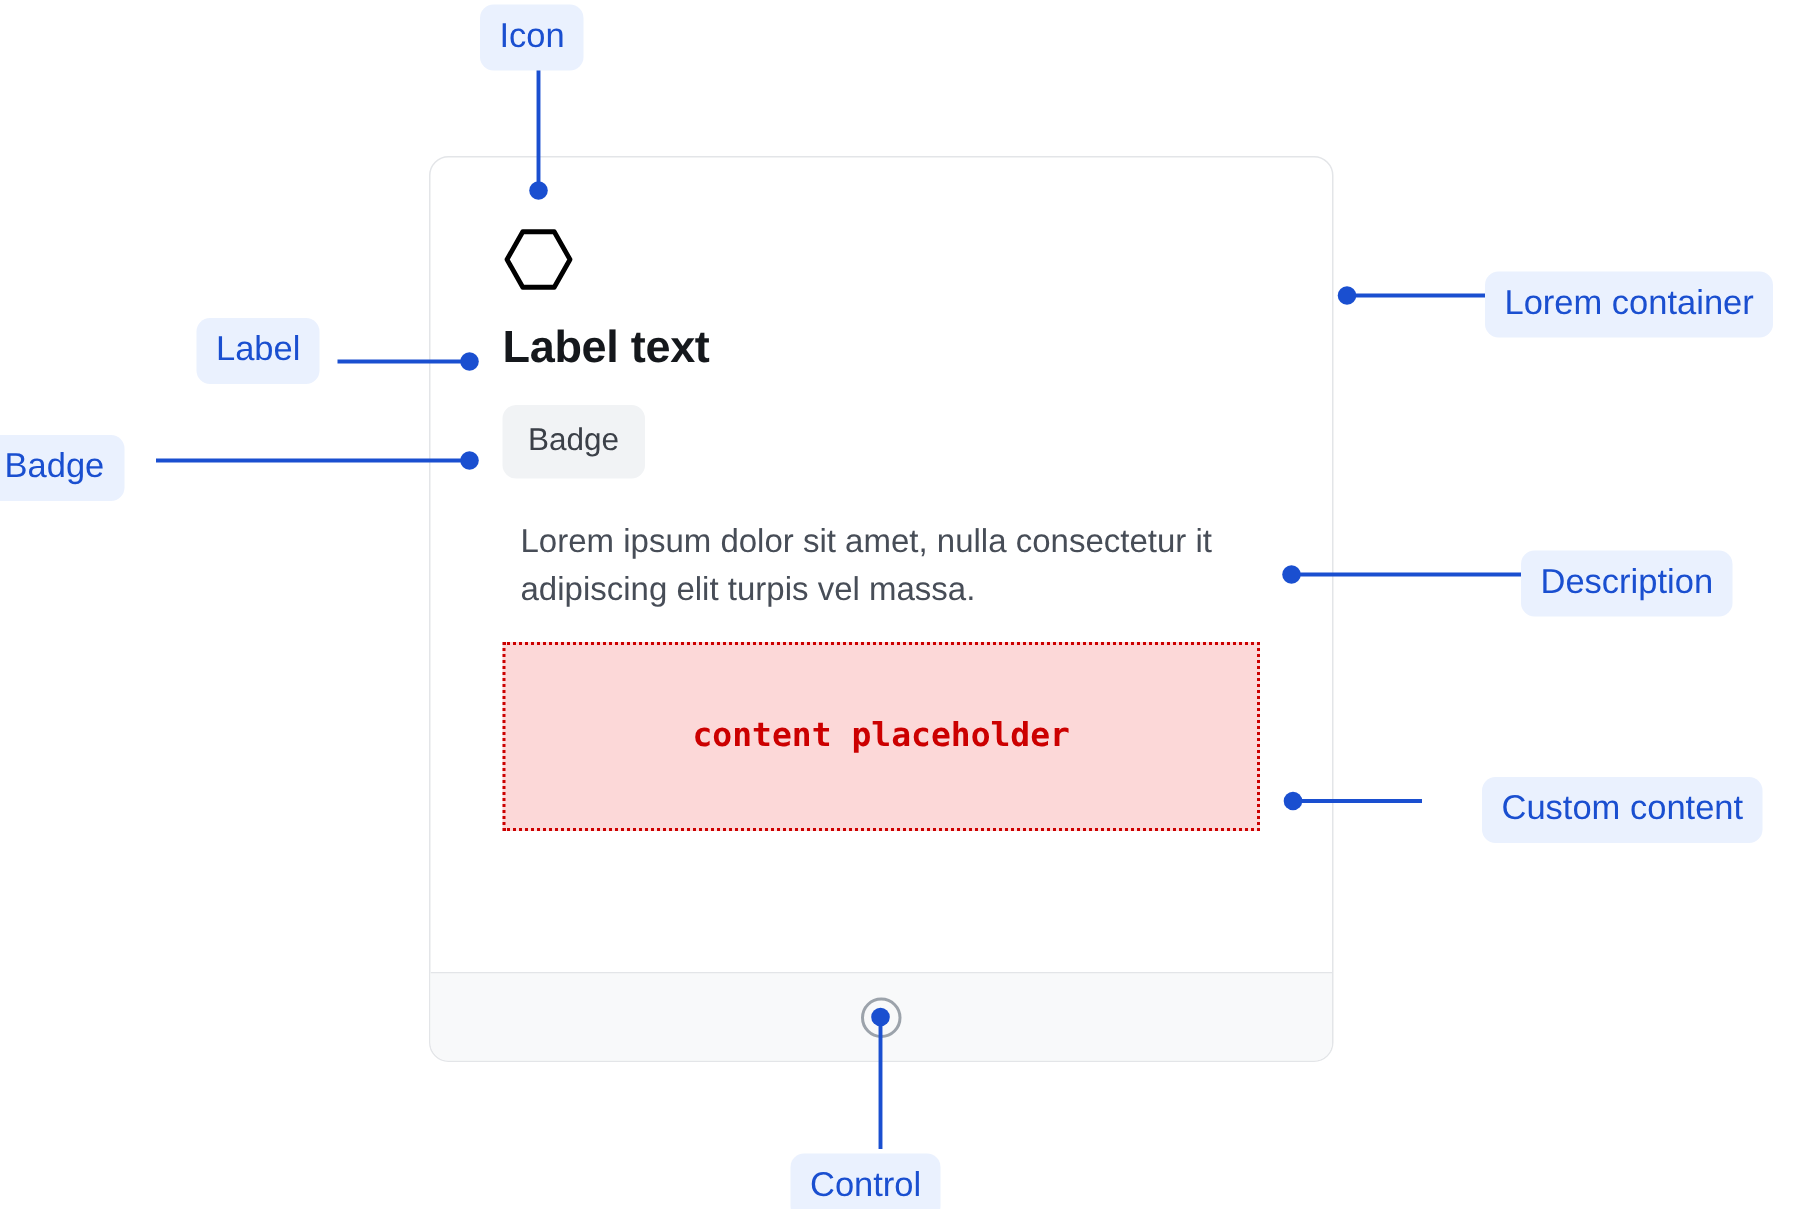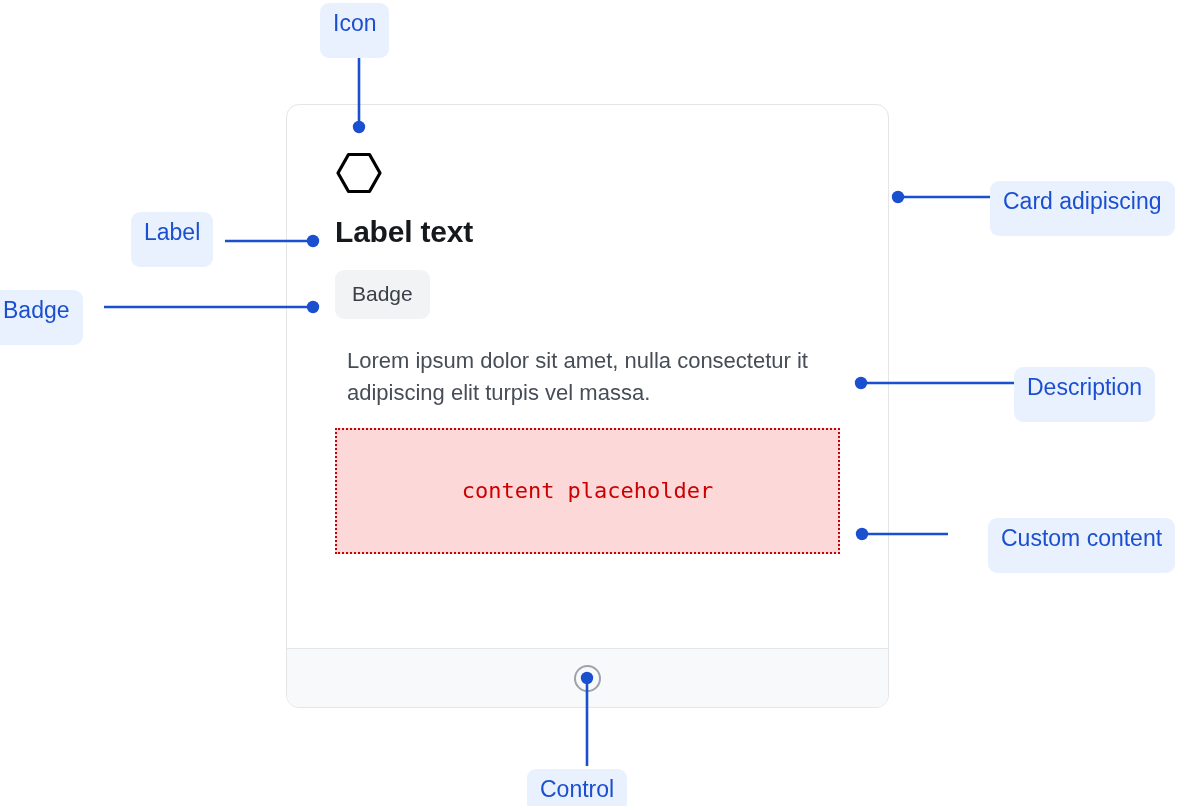--- a/index.html
+++ b/index.html
@@ -27,21 +27,21 @@
     z-index: 5;
   }
   .anno-pill {
     position: absolute;
     background: #eaf1fe;
     color: #1a4fd0;
     font-family: "Liberation Sans", sans-serif;
     font-size: 23px;
     font-weight: 400;
     line-height: 1;
-    padding: 9px 13px 23px 13px;
+    padding: 9px 13px 12px 13px;
     border-radius: 9px;
     white-space: nowrap;
     z-index: 6;
   }
 
   
   #card {
     position: absolute;
     left: 286px;
     top: 104px;
@@ -101,20 +101,21 @@
     height: 126px;
     background: #fcd8d8;
     border: 2px dotted #cc0000;
     box-sizing: border-box;
     display: flex;
     align-items: center;
     justify-content: center;
     color: #cc0000;
     font-family: "DejaVu Sans Mono", monospace;
     font-size: 22px;
+    font-weight: bold;
   }
 
   #card-footer {
     flex: 0 0 auto;
     height: 58px;
     background: #f8f9fa;
     border-top: 1px solid #e3e5e8;
     border-radius: 0 0 12px 12px;
     display: flex;
     align-items: center;
@@ -178,21 +179,21 @@
     <circle cx="313" cy="307" r="6.2"></circle>
     <circle cx="898" cy="197" r="6.2"></circle>
     <circle cx="861" cy="383" r="6.2"></circle>
     <circle cx="862" cy="534" r="6.2"></circle>
     <circle cx="587" cy="678" r="6.2"></circle>
   </g>
 </svg>
 
 <div class="anno-pill" style="left:320px; top:3px;">Icon</div>
 
-<div class="anno-pill" style="left:990px; top:181px;">Card adipiscing</div>
+<div class="anno-pill" style="left:990px; top:181px;">Lorem container</div>
 
 <div class="anno-pill" style="left:131px; top:212px;">Label</div>
 
 <div class="anno-pill" style="left:-10px; top:290px;">Badge</div>
 
 <div class="anno-pill" style="left:1014px; top:367px;text-align:right;">Description</div>
 
 <div class="anno-pill" style="left:988px; top:518px;">Custom content</div>
 
 <div class="anno-pill" style="left:527px; top:769px;">Control</div>

